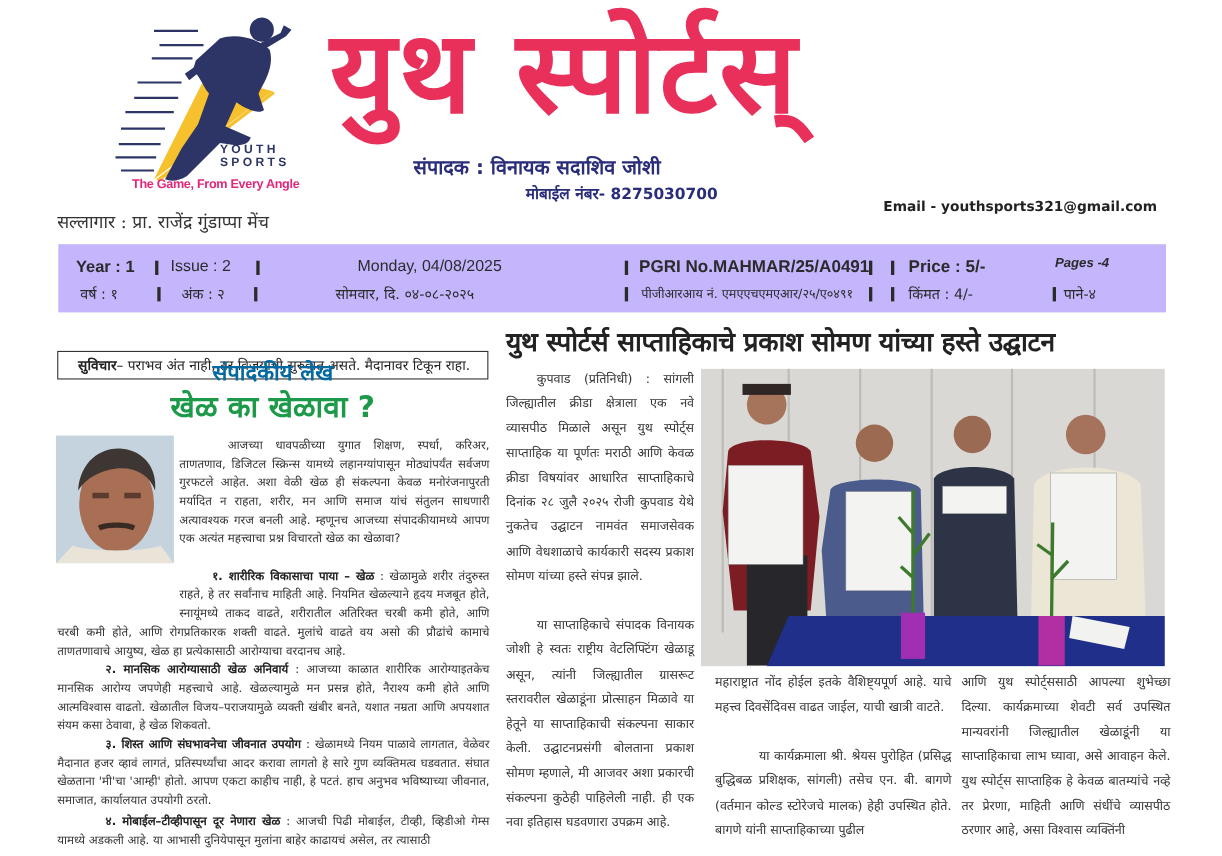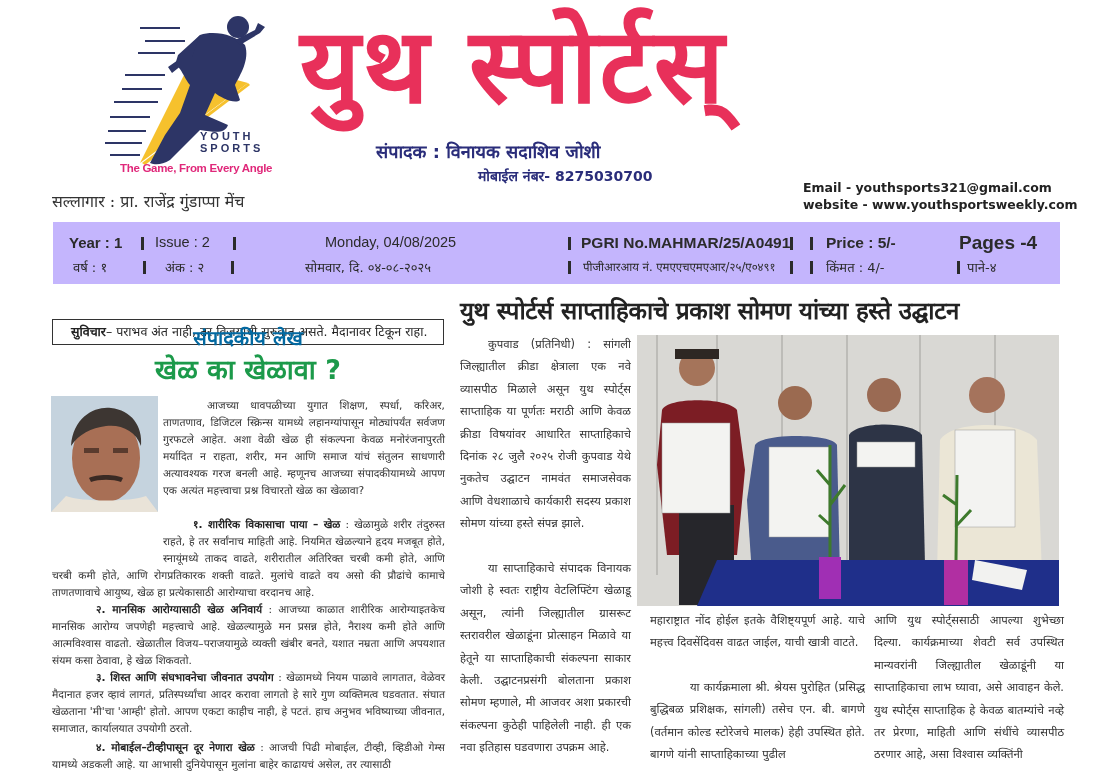--- a/index.html
+++ b/index.html
@@ -78,35 +78,34 @@
 </div>
 
 <div class="advisor">सल्लागार : प्रा. राजेंद्र गुंडाप्पा मेंच</div>
 
 <div class="title">युथ स्पोर्टस्</div>
 <div class="editor">संपादक : विनायक सदाशिव जोशी</div>
 <div class="mobile">मोबाईल नंबर- 8275030700</div>
 
 <div class="contact">
   <div>Email - youthsports321@gmail.com</div>
-  <div>website - www.youthsportsweekly.com</div>
 </div>
 
 <div class="infobar">
   <div class="cell b" style="left:16px; top:12px; font-size:15px;">Year : 1</div>
   <div class="sep" style="left:88px; top:15px;"></div>
   <div class="cell" style="left:102px; top:12px;">Issue : 2</div>
   <div class="sep" style="left:180px; top:15px;"></div>
   <div class="cell" style="left:272px; top:12px;">Monday, 04/08/2025</div>
   <div class="sep" style="left:515px; top:15px;"></div>
   <div class="cell b" style="left:528px; top:12px; font-size:15.5px;">PGRI No.MAHMAR/25/A0491</div>
   <div class="sep" style="left:737px; top:15px;"></div>
   <div class="sep" style="left:757px; top:15px;"></div>
   <div class="cell b" style="left:773px; top:12px; font-size:15.5px;">Price : 5/-</div>
-  <div class="cell b" style="left:906px; top:10px; font-size:19px;">Pages -4</div>
+  <div class="cell b" style="left:906px; top:10px; font-size:12px;font-style:italic;">Pages -4</div>
 
   <div class="cell dv" style="left:20px; top:36px;">वर्ष : १</div>
   <div class="sep" style="left:90px; top:39px;"></div>
   <div class="cell dv" style="left:112px; top:36px;">अंक : २</div>
   <div class="sep" style="left:178px; top:39px;"></div>
   <div class="cell dv" style="left:252px; top:36px;">सोमवार, दि. ०४-०८-२०२५</div>
   <div class="sep" style="left:515px; top:39px;"></div>
   <div class="cell dv" style="left:530px; top:37px; font-size:11.5px;">पीजीआरआय नं. एमएएचएमएआर/२५/ए०४९१</div>
   <div class="sep" style="left:737px; top:39px;"></div>
   <div class="sep" style="left:757px; top:39px;"></div>

